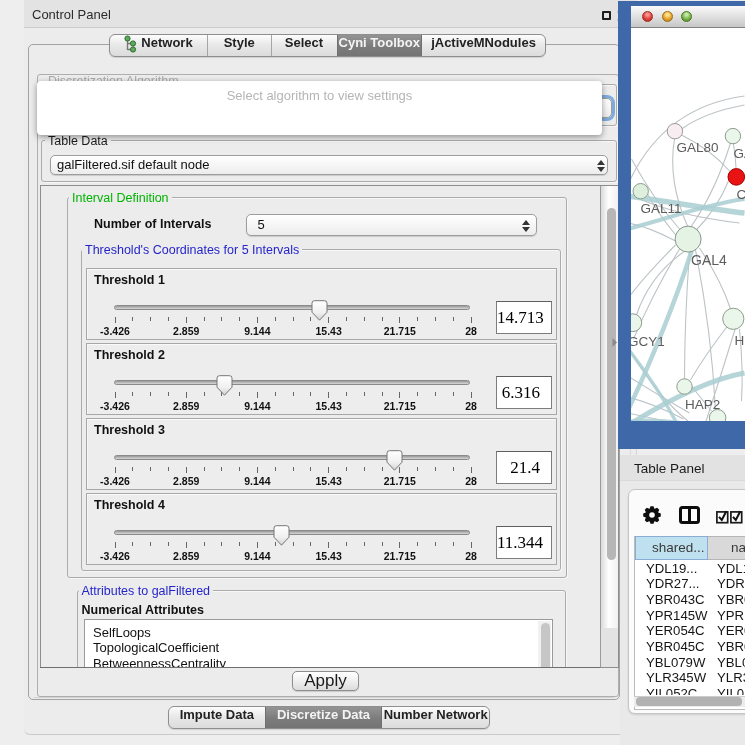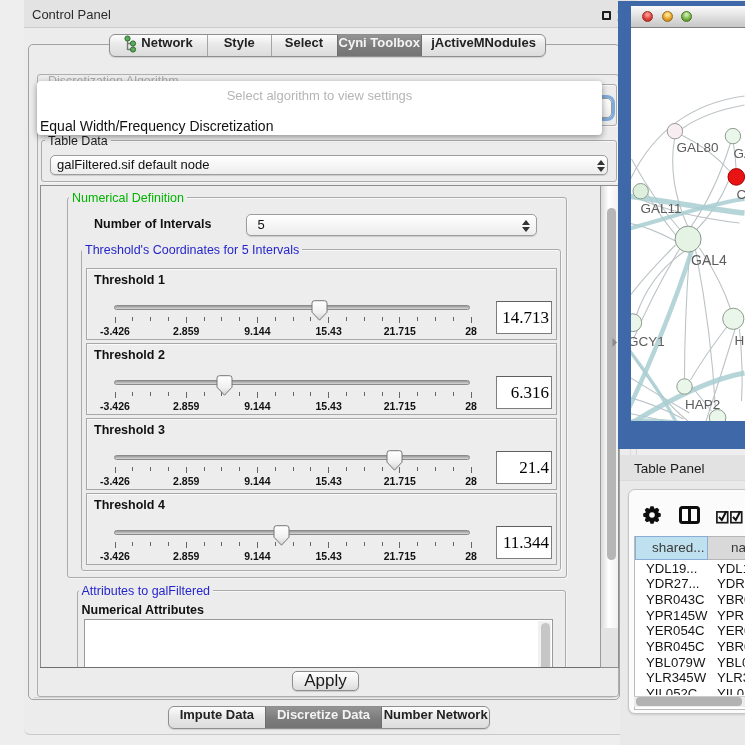--- a/index.html
+++ b/index.html
@@ -46,21 +46,21 @@
   .arrows .dn { width:0; height:0; border-left:4px solid transparent; border-right:4px solid transparent;
     border-top:5px solid #333; position:absolute; left:1px; }
   
   .thpanel { position:absolute; left:62px; width:471px; height:72px; background:#ededed;
     border:1px solid #a8a8a8; box-shadow:inset 0 1px 0 #fafafa, inset 1px 0 0 #f5f5f5; }
   .thlabel { position:absolute; left:7px; top:3.5px; font-weight:bold; font-size:12.5px; color:#111; }
   .track { position:absolute; left:27px; top:35.5px; width:356px; height:5px;
     background:linear-gradient(#989898,#d8d8d8); border:1px solid #8a8a8a; border-radius:3px; }
   .vbox { position:absolute; left:409px; top:32px; width:56px; height:33px; background:#ffffff;
     border:1px solid #7d7d7d; border-top-color:#5f5f5f; font-family:"Liberation Serif",serif;
-    font-size:17px; color:#000; text-align:right; padding-right:2px; line-height:31px; }
+    font-size:17px; color:#000; text-align:right; padding-right:11px; line-height:31px; }
   .tick { position:absolute; width:1px; background:#666; top:48px; }
   .tlab { position:absolute; top:56px; font-size:10.5px; font-weight:bold; color:#111;
     transform:translateX(-50%); }
   .thumb { position:absolute; top:31px; width:17px; height:21px; }
   
   #numlist { left:60px; top:619px; width:469px; height:60px; background:#ffffff;
     border:1px solid #9a9a9a; font-size:13px; color:#111; }
   
   .pushbtn { position:absolute; background:linear-gradient(#ffffff,#efefef 50%,#dcdcdc);
     border:1px solid #8e8e8e; border-radius:5px; font-size:17px; color:#1a1a1a;
@@ -134,21 +134,21 @@
 
   <div class="abs" style="left:15.5px;top:185px;width:579px;height:482.5px;border:1px solid #8d8d8d"></div>
   <div class="abs" id="vsb">
         <div id="vsbthumb"></div>
       </div>
   <div class="abs" style="left:576px;top:628px;width:18px;height:39px;background:#e3e3e3;border-left:1px solid #9a9a9a"></div>
 
   <div class="abs" style="left:0;top:0;width:745px;height:745px;clip-path:inset(186px 169.5px 77.5px 16.5px)">
 
     <div class="abs grp" style="left:43px;top:197px;width:499.5px;height:380.5px"></div>
-    <div class="grplabel green" style="left:45px;top:191px">Numerical Definition</div>
+    <div class="grplabel green" style="left:45px;top:191px">Interval Definition</div>
     <div class="abs" style="left:70px;top:217px;font-weight:bold;font-size:12.5px;color:#111">Number of Intervals</div>
     <div class="combo" style="left:221.5px;top:213.5px;width:291.5px;height:22px">
       <div class="cvtext" style="left:11px">5</div>
       <div class="arrows" style="left:274px;top:1px">
         <span class="up" style="top:4.5px"></span>
             <span class="dn" style="top:11px"></span>
       </div>
     </div>
 
     <div class="abs grp" style="left:56.5px;top:248.5px;width:480px;height:322px"></div>
@@ -320,39 +320,39 @@
             </defs>
     <path d="M1 3.2 Q1 0.7 3.5 0.7 L13.5 0.7 Q16 0.7 16 3.2 L16 12.2 L8.5 20.2 L1 12.2 Z" fill="url(#thg3)" stroke="#767676" stroke-width="1"></path>
   </svg>
   <div class="vbox">11.344</div>
 </div>
 
     <div class="abs grp" style="left:53px;top:590px;width:489px;height:130px"></div>
     <div class="grplabel blue" style="left:54.5px;top:584px">Attributes to galFiltered</div>
     <div class="abs" style="left:57.5px;top:603px;font-weight:bold;font-size:12.5px;color:#111">Numerical Attributes</div>
     <div class="abs" id="numlist">
+      <div style="padding:4.5px 0 0 8px;line-height:15.5px">SelfLoops<br>TopologicalCoefficient<br>BetweennessCentrality</div>
       <div class="abs" style="right:1px;top:1px;width:13.5px;height:58px;background:#f1f1f1"></div>
       <div class="abs" style="right:2px;top:2.5px;width:9px;height:56px;background:#c6c6c6;border-radius:4.5px 4.5px 0 0"></div>
     </div>
   </div>
 
   <div class="abs" style="left:16px;top:666.8px;width:560px;height:1.2px;background:#6f6f6f"></div>
 
   <div class="pushbtn" style="left:268px;top:670.5px;width:67px;height:20.5px">Apply</div>
   <div class="abs" style="left:10px;top:696.5px;width:580px;height:1px;background:#d2d2d2"></div>
 
   <div class="abs tabstrip" id="bottabs">
     <div class="tb" style="width:96.3px">Impute Data</div>
     <div class="tb sel" style="width:117.3px">Discretize Data</div>
     <div class="tb" style="width:108.4px">Number Network</div>
   </div>
 
   <div class="abs" id="popup">
     <div style="position:absolute;left:0;right:0;top:7px;text-align:center;color:#b5b5b5;font-size:13px">Select algorithm to view settings</div>
-    <div style="position:absolute;left:3px;top:37px;color:#111">Equal Width/Frequency Discretization</div>
   </div>
 </div>
 
 <div class="abs" id="netwin">
   <div class="abs" id="nettitle">
     <span class="tl" style="left:11px;background:radial-gradient(circle at 50% 30%,#f7948d 15%,#df4038 55%,#a62e28);border:0.5px solid #9c2b25"></span>
     <span class="tl" style="left:30.5px;background:radial-gradient(circle at 50% 30%,#ffe08a 15%,#e8a42c 55%,#a87414);border:0.5px solid #9a6c12"></span>
     <span class="tl" style="left:50px;background:radial-gradient(circle at 50% 30%,#c3e6a9 15%,#77b544 55%,#4c7d25);border:0.5px solid #47741f"></span>
   </div>
   <svg class="abs" id="netcanvas" viewBox="631.5 27 114 393" width="114" height="393">

